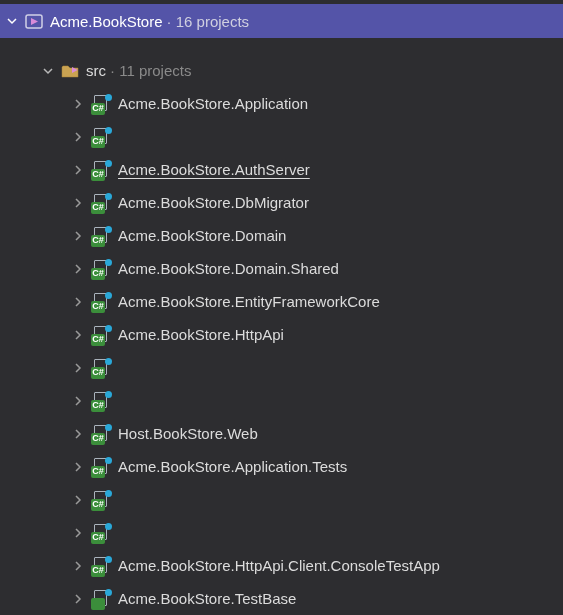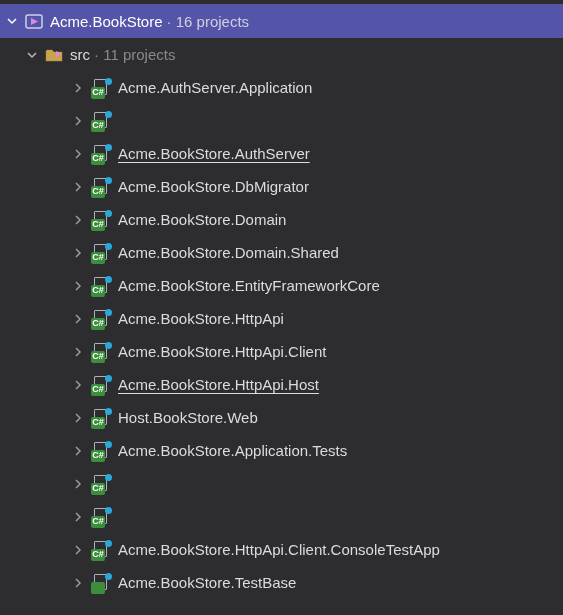--- a/index.html
+++ b/index.html
@@ -26,21 +26,21 @@
   cursor: pointer;
 }
 
 .row.header-row {
   background: #5454a8;
   color: #ffffff;
   height: 34px;
 }
 
 .indent-0 { padding-left: 4px; align-items: center; }
-.indent-1 { padding-left: 24px; }
+.indent-1 { padding-left: 40px; margin-top: 16px; }
 .indent-2 { padding-left: 70px; }
 
 .chevron {
   width: 16px;
   height: 16px;
   display: flex;
   align-items: center;
   justify-content: center;
   margin-right: 4px;
   flex: 0 0 auto;
@@ -171,21 +171,21 @@
         </span>
       <span class="icon proj-icon">
     <span class="proj-box">
       <span class="proj-doc"></span>
       <span class="proj-dot"></span>
       <span class="proj-badge">
               <span>C#</span>
             </span>
     </span>
   </span>
-      <span class="label ">Acme.AuthServer.Application</span>
+      <span class="label ">Acme.BookStore.Application</span>
     </div>
       <div class="row indent-2">
       <span class="chevron">
     <svg width="12" height="12" viewBox="0 0 12 12">
       <path d="M4 2 L8 6 L4 10" fill="none" stroke="#9a9a9a" stroke-width="1.5"></path>
     </svg>
         </span>
       <span class="icon proj-icon">
     <span class="proj-box">
       <span class="proj-doc"></span>
@@ -306,38 +306,36 @@
         </span>
       <span class="icon proj-icon">
     <span class="proj-box">
       <span class="proj-doc"></span>
       <span class="proj-dot"></span>
       <span class="proj-badge">
               <span>C#</span>
             </span>
     </span>
   </span>
-      <span class="label ">Acme.BookStore.HttpApi.Client</span>
-    </div>
-      <div class="row indent-2">
-      <span class="chevron">
-    <svg width="12" height="12" viewBox="0 0 12 12">
-      <path d="M4 2 L8 6 L4 10" fill="none" stroke="#9a9a9a" stroke-width="1.5"></path>
-    </svg>
-        </span>
-      <span class="icon proj-icon">
-    <span class="proj-box">
-      <span class="proj-doc"></span>
-      <span class="proj-dot"></span>
-      <span class="proj-badge">
-              <span>C#</span>
-            </span>
-    </span>
-  </span>
-      <span class="label underline">Acme.BookStore.HttpApi.Host</span>
+    </div>
+      <div class="row indent-2">
+      <span class="chevron">
+    <svg width="12" height="12" viewBox="0 0 12 12">
+      <path d="M4 2 L8 6 L4 10" fill="none" stroke="#9a9a9a" stroke-width="1.5"></path>
+    </svg>
+        </span>
+      <span class="icon proj-icon">
+    <span class="proj-box">
+      <span class="proj-doc"></span>
+      <span class="proj-dot"></span>
+      <span class="proj-badge">
+              <span>C#</span>
+            </span>
+    </span>
+  </span>
     </div>
       <div class="row indent-2">
       <span class="chevron">
     <svg width="12" height="12" viewBox="0 0 12 12">
       <path d="M4 2 L8 6 L4 10" fill="none" stroke="#9a9a9a" stroke-width="1.5"></path>
     </svg>
         </span>
       <span class="icon proj-icon">
     <span class="proj-box">
       <span class="proj-doc"></span>

